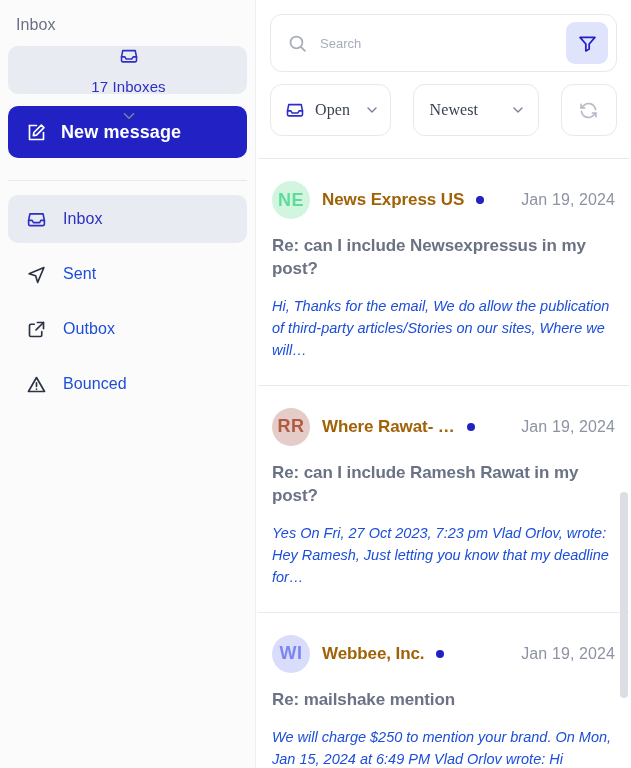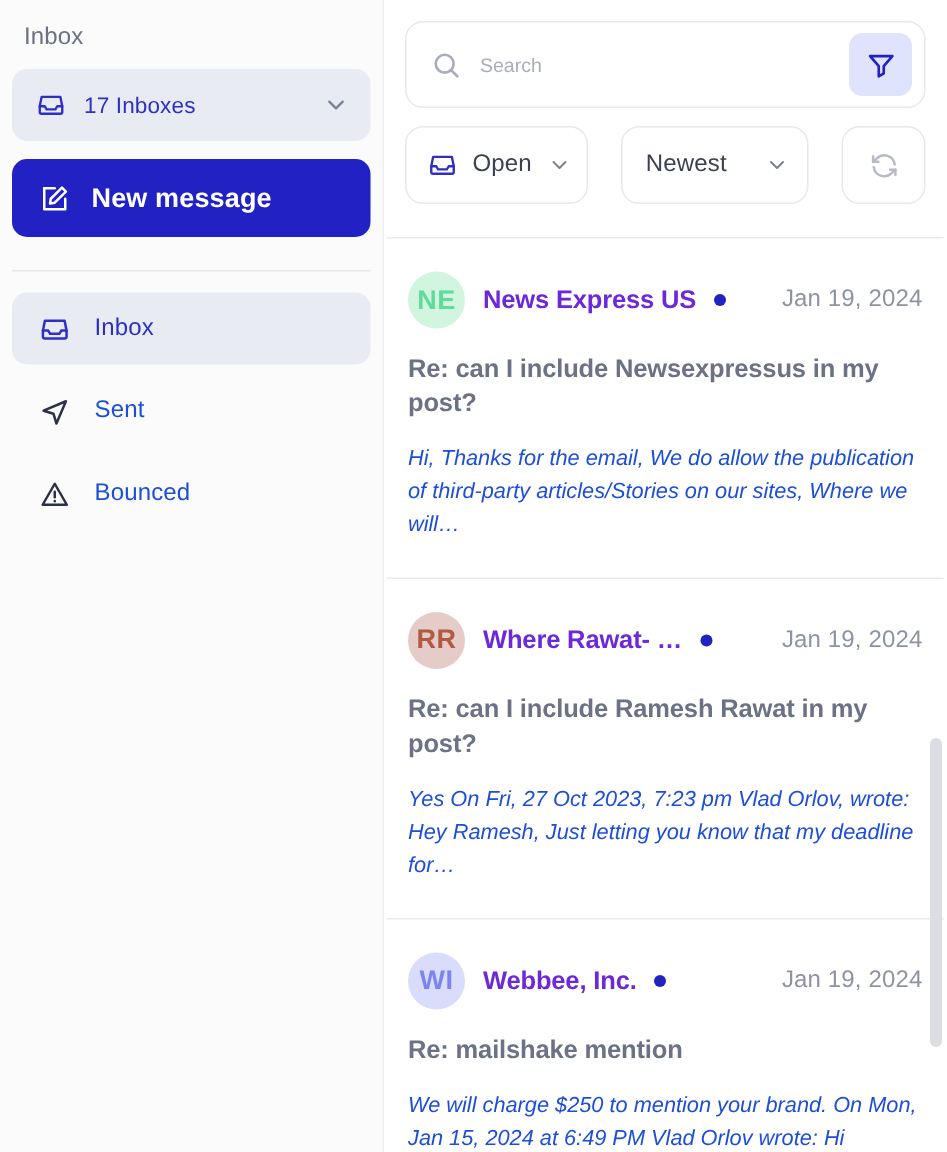--- a/index.html
+++ b/index.html
@@ -35,20 +35,21 @@
   .inbox-select {
     display:flex;
     align-items:center;
     background:#e8ebf1;
     border-radius:10px;
     height:48px;
     padding:0 14px 0 16px;
     margin:2px 0 12px 0;
     gap:12px;
     cursor:pointer;
+    flex-direction:column;
   }
   .inbox-select .lbl {
     flex:1;
     font-size:15px;
     color:#2e2fc4;
     font-weight:500;
     letter-spacing:0.1px;
   }
   .new-msg-btn {
     display:flex;
@@ -129,20 +130,21 @@
     width:42px; height:42px;
     background:#dfe3fb;
     border-radius:9px;
     display:flex; align-items:center; justify-content:center;
     cursor:pointer; border:none;
   }
   .filters-row {
     display:flex;
     gap:22px;
     margin-top:12px;
+    font-family:Liberation Serif, serif;
   }
   .pill {
     display:flex;
     align-items:center;
     height:52px;
     border:1px solid #e6e8ee;
     border-radius:12px;
     padding:0 12px;
     gap:10px;
     cursor:pointer;
@@ -207,21 +209,21 @@
     align-items:center;
     justify-content:center;
     font-size:18px;
     font-weight:700;
     letter-spacing:0.4px;
     flex-shrink:0;
   }
   .sender {
     font-size:17px;
     font-weight:700;
-    color:#6d28d9;
+    color:#a16207;
     letter-spacing:-0.1px;
     white-space:nowrap;
     overflow:hidden;
     text-overflow:ellipsis;
     max-width:186px;
   }
   .unread-dot {
     width:8px; height:8px;
     border-radius:50%;
     background:#2222c4;
@@ -319,20 +321,30 @@
 
     <div class="nav-item">
       <span>
         <svg width="21" height="21" viewBox="0 0 24 24" fill="none" stroke="#2c3244" stroke-width="1.9" stroke-linecap="round" stroke-linejoin="round">
           <path d="M3.5 11.2L20.5 4l-7.2 17-2.3-7.5z"></path>
         </svg>
       </span>
       <span class="lbl">Sent</span>
     </div>
 
+    <div class="nav-item">
+      <span>
+        <svg width="21" height="21" viewBox="0 0 24 24" fill="none" stroke="#2c3244" stroke-width="1.9" stroke-linecap="round" stroke-linejoin="round">
+          <path d="M13 4h7v7"></path>
+          <path d="M20 4l-8.5 8.5"></path>
+          <path d="M18 14.5v4a1.5 1.5 0 0 1-1.5 1.5h-11A1.5 1.5 0 0 1 4 18.5v-11A1.5 1.5 0 0 1 5.5 6h4"></path>
+        </svg>
+      </span>
+      <span class="lbl">Outbox</span>
+    </div>
 
     <div class="nav-item">
       <span>
         <svg width="21" height="21" viewBox="0 0 24 24" fill="none" stroke="#2c3244" stroke-width="1.9" stroke-linecap="round" stroke-linejoin="round">
           <path d="M12 4L2.8 20h18.4z"></path>
           <path d="M12 10v4.2"></path>
           <path d="M12 17.2v.2"></path>
         </svg>
       </span>
       <span class="lbl">Bounced</span>

